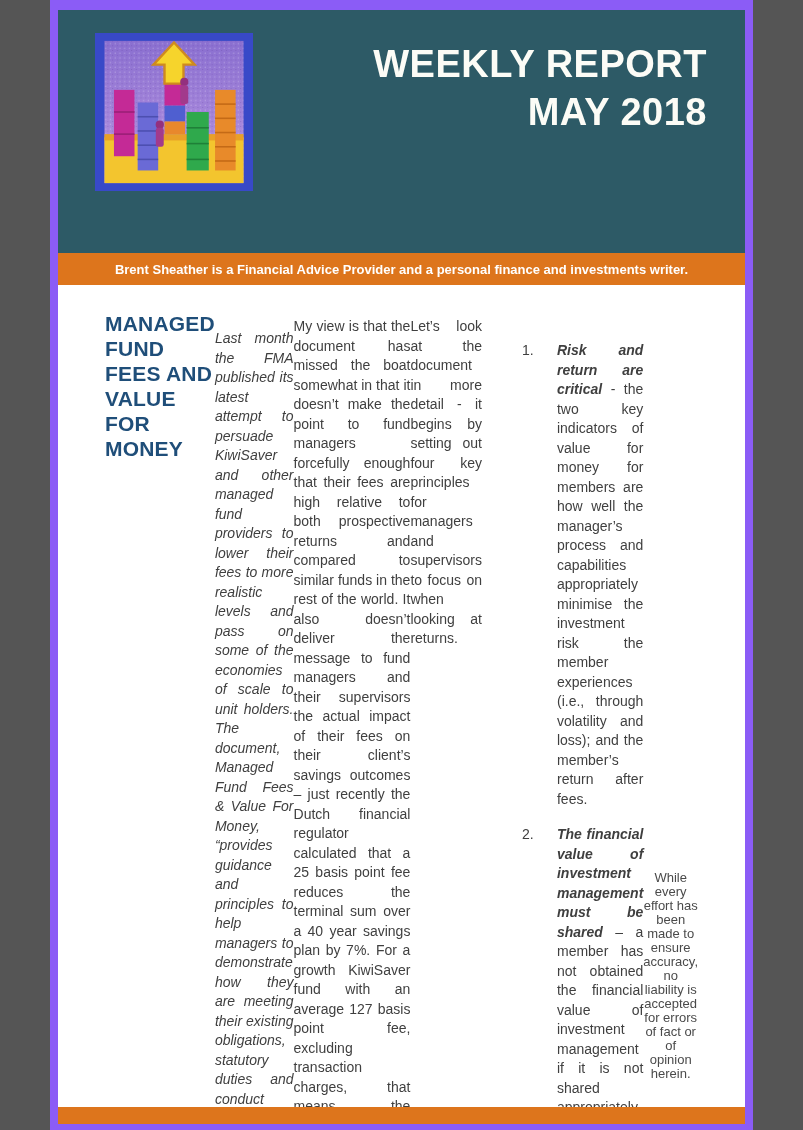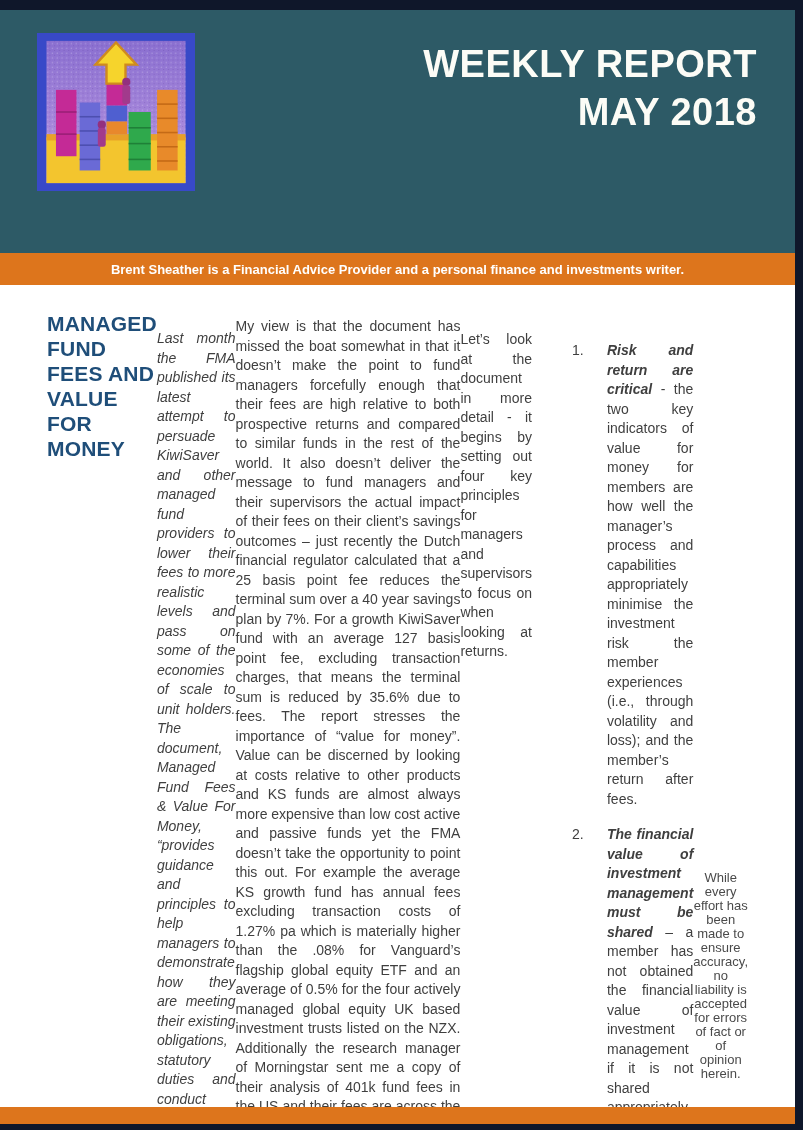--- a/index.html
+++ b/index.html
@@ -1,23 +1,23 @@
 <!DOCTYPE html>
 <html><head>
 <meta charset="utf-8">
 <style>
   html,body { margin:0; padding:0; background:#555; }
   * { box-sizing:border-box; }
 
   .page {
     position:relative;
-    width:803px; height:1130px;
+    width:703px; height:1130px;
     margin:0 auto;
-    background:#0f172a;              
-    padding:10px 8px 6px 0;
+    background:#8b5cf6;              
+    padding:10px 8px 6px 8px;
     font-family:"Liberation Sans", sans-serif;
   }
   .sheet {
     width:100%; height:100%;
     background:#ffffff;
     display:flex; flex-direction:column;
     overflow:hidden;
   }
 
   
@@ -77,21 +77,21 @@
     margin:6px 0 0 0;
     font-size:21px;
     line-height:25px;
     font-weight:700;
     color:#1f4e79;
     letter-spacing:0.2px;
   }
   .para { text-align:justify; margin:0; }
   .para-1 { margin-top:24px;font-style:italic; }
   .para-2 { margin-top:12px; }
-  .para-3 { margin-top:25px; }
+  .para-3 { margin-top:12px; }
 
   .principles { margin-top:36px; padding-left:40px; }
   .principle { display:flex; margin-top:16px; }
   .principle:first-child { margin-top:0; }
   .principle-number { flex:none; width:35px; }
   .principle-text { flex:1 1 auto; text-align:justify; }
   .principle-lead { font-weight:700; font-style:italic; }
 
   .disclaimer {
     margin-top:auto;

